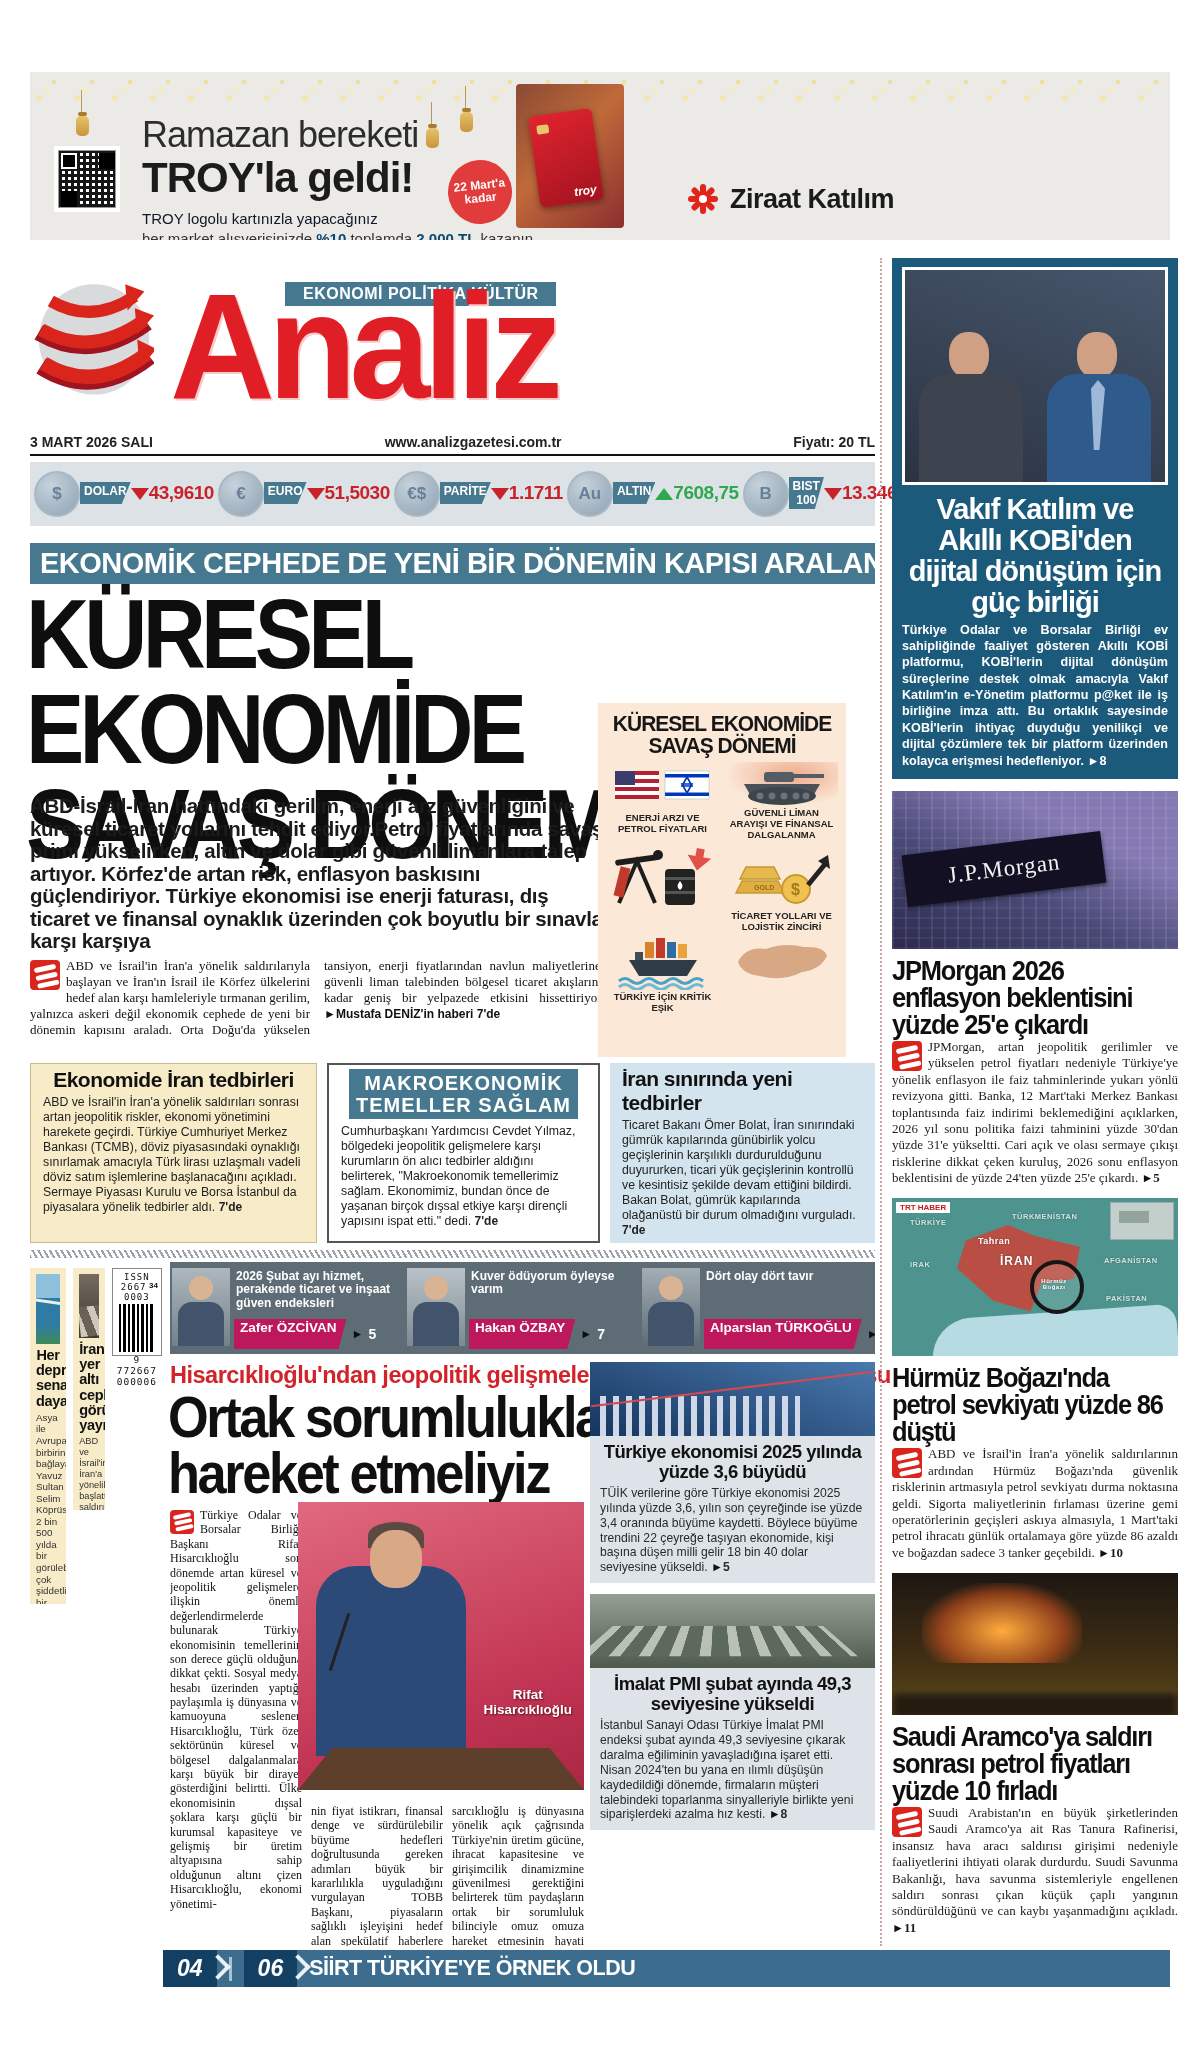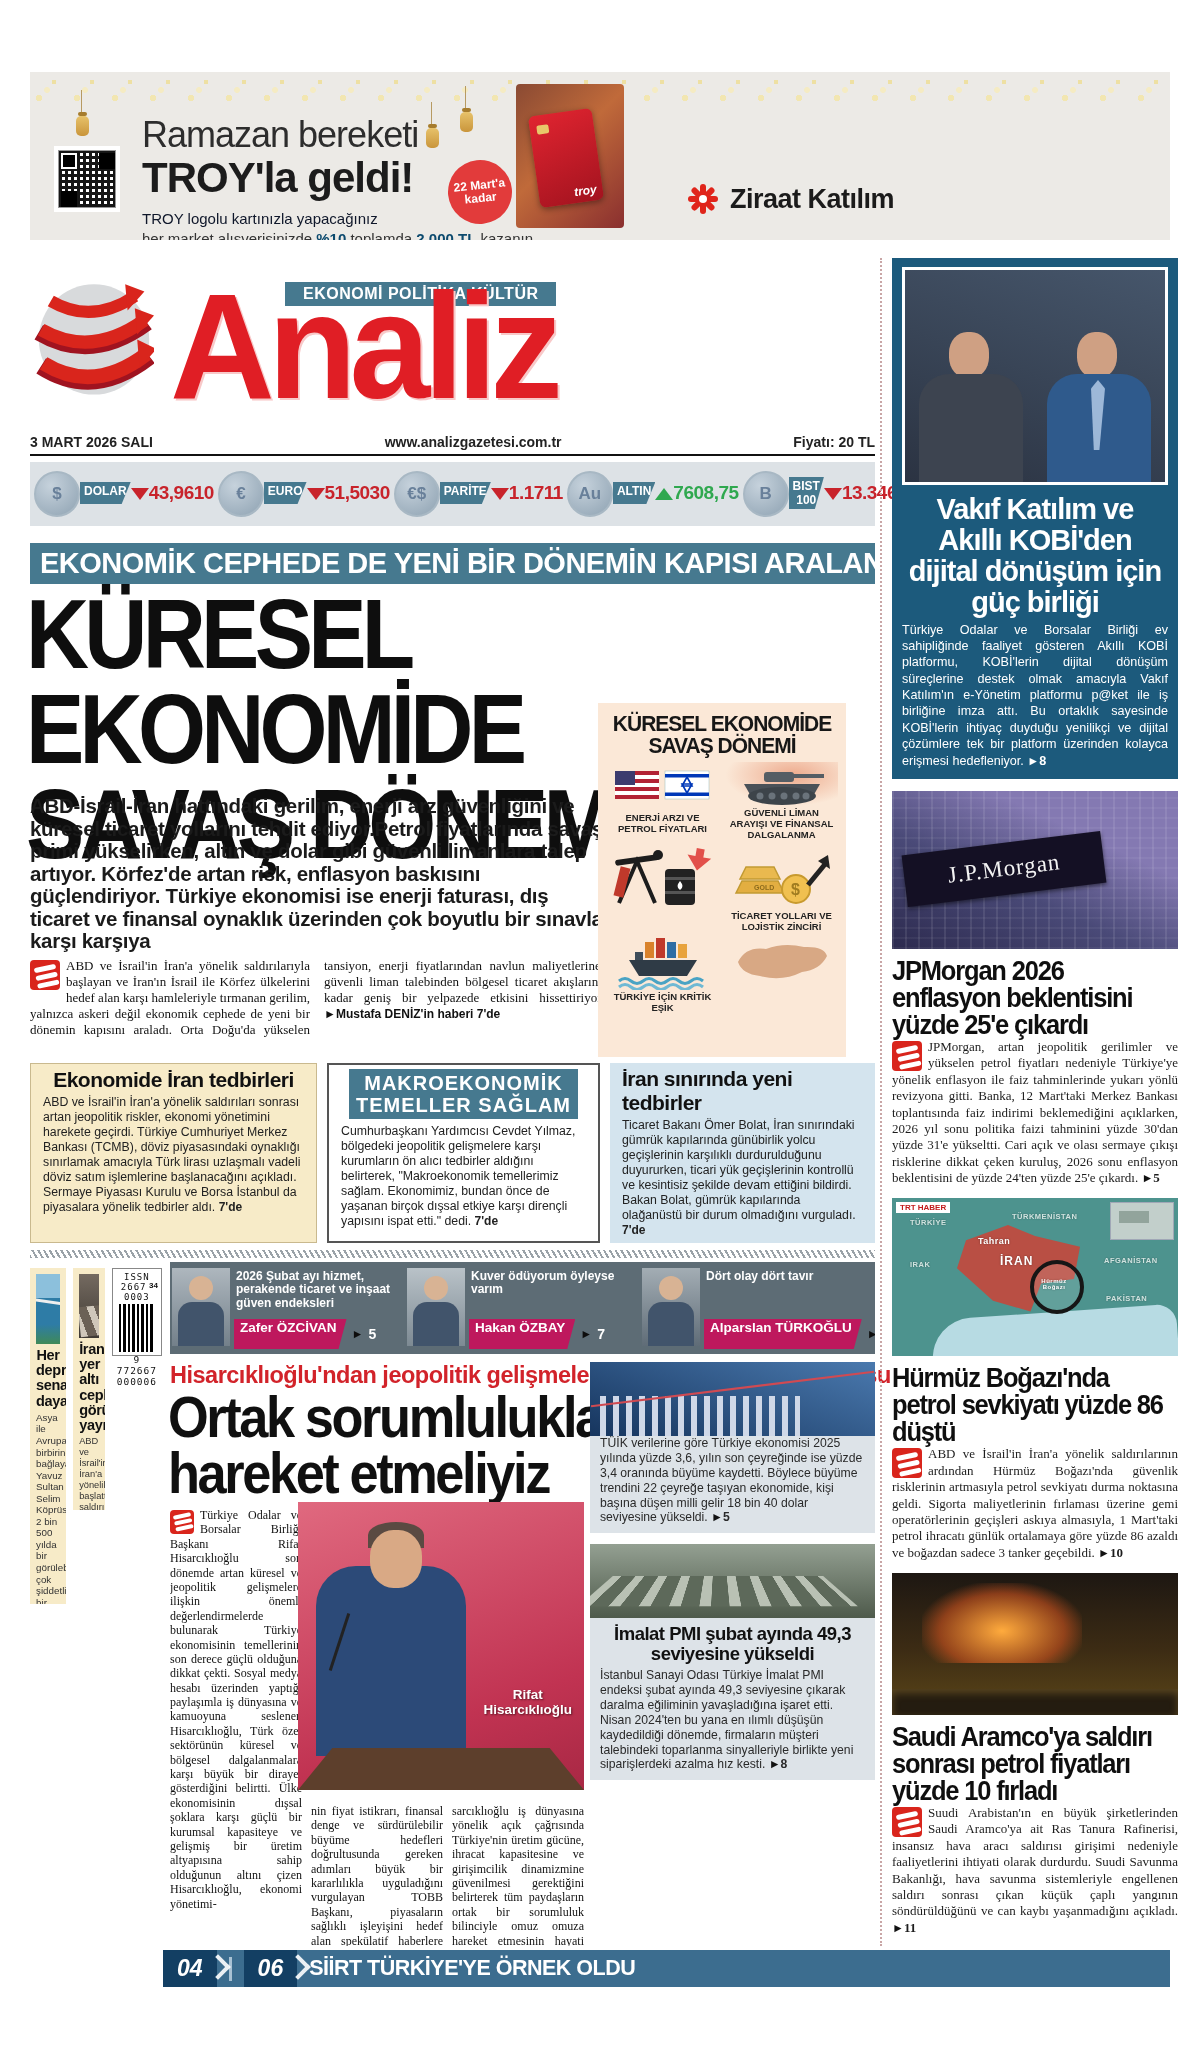--- a/index.html
+++ b/index.html
@@ -155,21 +155,21 @@
   .vphoto{height:212px;border:3px solid #fff;background:linear-gradient(200deg,#46566b,#2b3342);position:relative;overflow:hidden;}
   .vphoto .m{position:absolute;bottom:0;width:118px;height:150px;}
   .vphoto .m .hd{position:absolute;left:38px;top:0;width:40px;height:46px;border-radius:45%;background:#cfa083;}
   .vphoto .m .bd{position:absolute;left:8px;top:42px;width:104px;height:110px;border-radius:30px 30px 0 0;}
   .vphoto .m1{left:6px;}
   .vphoto .m1 .bd{background:#3d4450;}
   .vphoto .m2{right:8px;}
   .vphoto .m2 .bd{background:#2f5a8c;}
   .vphoto .m2 .bd::before{content:"";position:absolute;left:44px;top:6px;width:14px;height:70px;background:#9db8d8;clip-path:polygon(50% 0,100% 12%,60% 100%,20% 100%,0 12%);}
   .vhead{margin:10px 2px 6px;text-align:center;color:#fff;font-size:29px;font-weight:bold;line-height:1.04;letter-spacing:-1px;transform:scaleY(1.03);}
-  .vbody{color:#fff;font-size:12.6px;font-weight:normal;line-height:1.3;text-align:justify;margin:0;}
+  .vbody{color:#fff;font-size:12.6px;font-weight:bold;line-height:1.3;text-align:justify;margin:0;}
   .vbody .ar{color:#fff;}
   .rart{margin-top:12px;}
   .rhead{margin:8px 0 4px;font-size:26px;font-weight:bold;line-height:1.0;letter-spacing:-1.2px;color:#0f0f0f;transform:scale(.98,1.04);transform-origin:left top;}
   .rbody{margin:0;font-family:"Liberation Serif",serif;font-size:13px;line-height:1.26;text-align:justify;color:#1d1d1d;}
   .ph-jpm{height:158px;background:linear-gradient(205deg,#8479b2 0 30%,#4a4a78 60%,#2c2a4e);position:relative;overflow:hidden;}
   .ph-jpm::before{content:"";position:absolute;inset:0;background:repeating-linear-gradient(90deg,rgba(255,255,255,.09) 0 2px,transparent 2px 13px),repeating-linear-gradient(0deg,rgba(255,255,255,.05) 0 2px,transparent 2px 10px);}
   .ph-jpm .sign{position:absolute;left:12px;top:52px;width:200px;height:52px;background:#141024;transform:rotate(-7deg);display:flex;align-items:center;justify-content:center;color:#f3f3f3;font-family:"Liberation Serif",serif;font-size:23px;letter-spacing:1px;box-shadow:0 2px 4px rgba(0,0,0,.5);}
   .ph-map{height:158px;background:#4d938e;position:relative;overflow:hidden;}
   .iranshape{position:absolute;left:56px;top:18px;width:150px;height:108px;background:#b94f44;clip-path:polygon(12% 22%,40% 8%,58% 18%,88% 28%,84% 58%,62% 62%,55% 88%,30% 78%,6% 48%);}
   .seashape{position:absolute;left:40px;bottom:-18px;width:246px;height:62px;background:#b7dbe3;border-radius:40px 20px 0 0;transform:rotate(-4deg);}
@@ -501,20 +501,21 @@
       <div class="podium"></div>
       <div class="cap">
         <div>Rifat</div>
         <div>Hisarcıklıoğlu</div>
       </div>
     </div>
 
     <div class="mboxes">
       <div class="mbx">
         <div class="ph ph-chart"></div>
+        <h4>Türkiye ekonomisi 2025 yılında yüzde 3,6 büyüdü</h4>
         <p><span>TÜİK verilerine göre Türkiye ekonomisi 2025 yılında yüzde 3,6, yılın son çeyreğinde ise yüzde 3,4 oranında büyüme kaydetti. Böylece büyüme trendini 22 çeyreğe taşıyan ekonomide, kişi başına düşen milli gelir 18 bin 40 dolar seviyesine yükseldi.</span> <span class="ar">►</span><b>5</b></p>
       </div>
       <div class="mbx">
         <div class="ph ph-fact"></div>
         <h4>İmalat PMI şubat ayında 49,3 seviyesine yükseldi</h4>
         <p><span>İstanbul Sanayi Odası Türkiye İmalat PMI endeksi şubat ayında 49,3 seviyesine çıkarak daralma eğiliminin yavaşladığına işaret etti. Nisan 2024'ten bu yana en ılımlı düşüşün kaydedildiği dönemde, firmaların müşteri talebindeki toparlanma sinyalleriyle birlikte yeni siparişlerdeki azalma hız kesti.</span> <span class="ar">►</span><b>8</b></p>
       </div>
     </div>
   </div>
 

